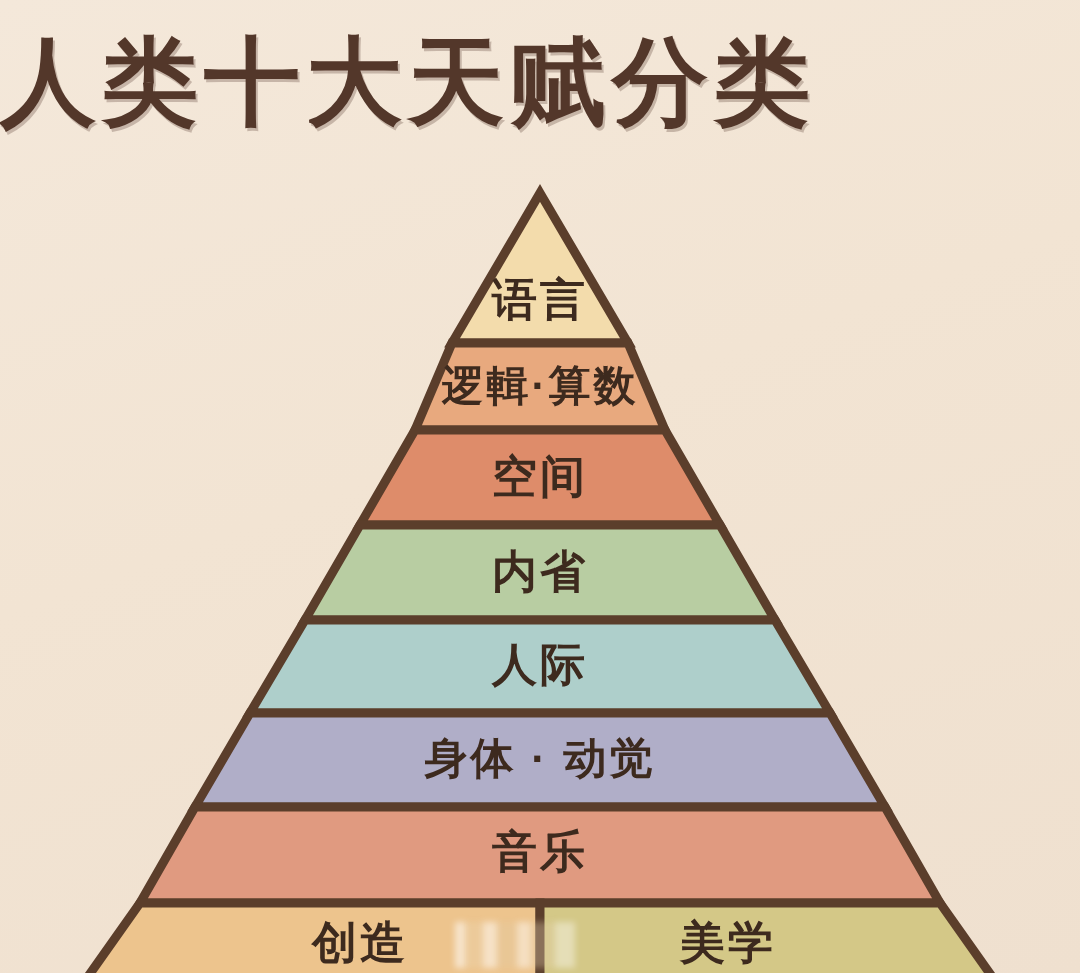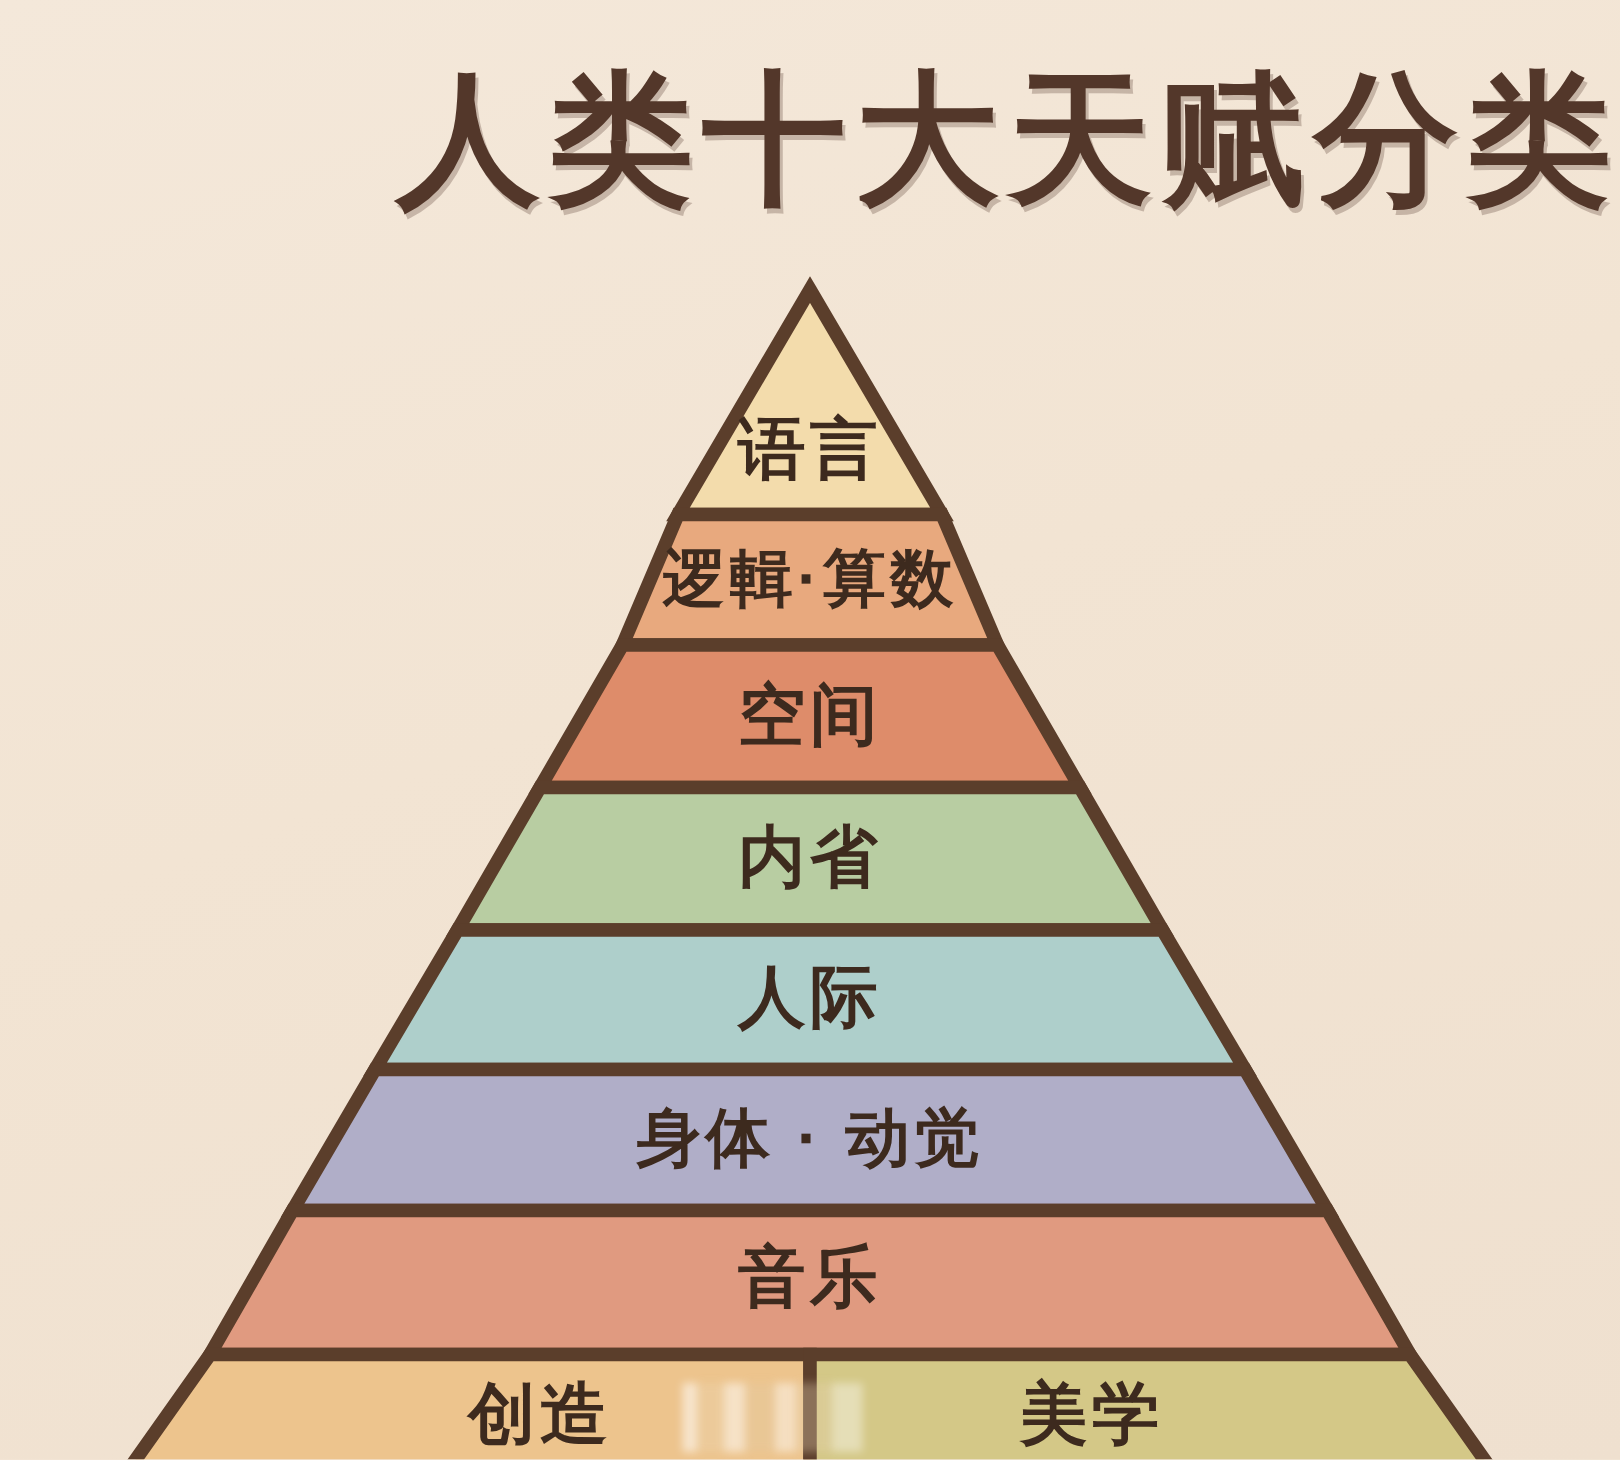--- a/index.html
+++ b/index.html
@@ -16,24 +16,24 @@
   }
   #poster {
     position: absolute;
     inset: 0;
     width: 1080px;
     height: 973px;
     background: linear-gradient(160deg, #f4e8da 0%, #f2e4d3 45%, #efe0cf 100%);
   }
   #title {
     position: absolute;
-    top: 44px;
+    top: 32px;
     left: 0;
     width: 1080px;
-    text-align: right;
+    text-align: left;
     font-size: 96px;
     line-height: 1.05;
     font-weight: 900;
     letter-spacing: 6px;
     color: #53372a;
     text-shadow: 2px 3px 0 rgba(83,55,42,0.28);
     font-family: "Liberation Sans", "DejaVu Sans", sans-serif;
     user-select: none;
   }
   #pyramid-svg {

